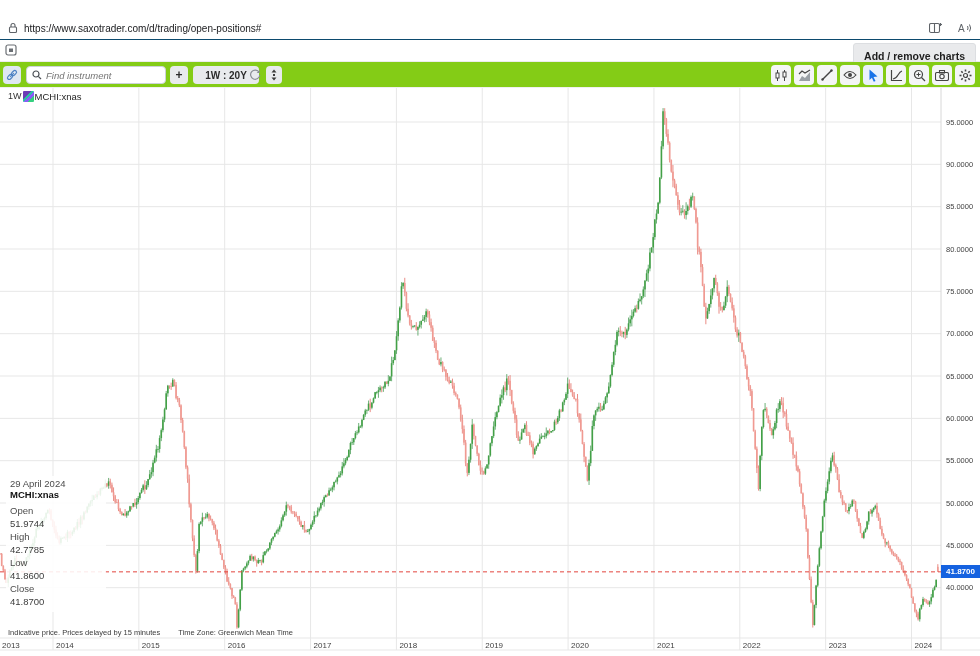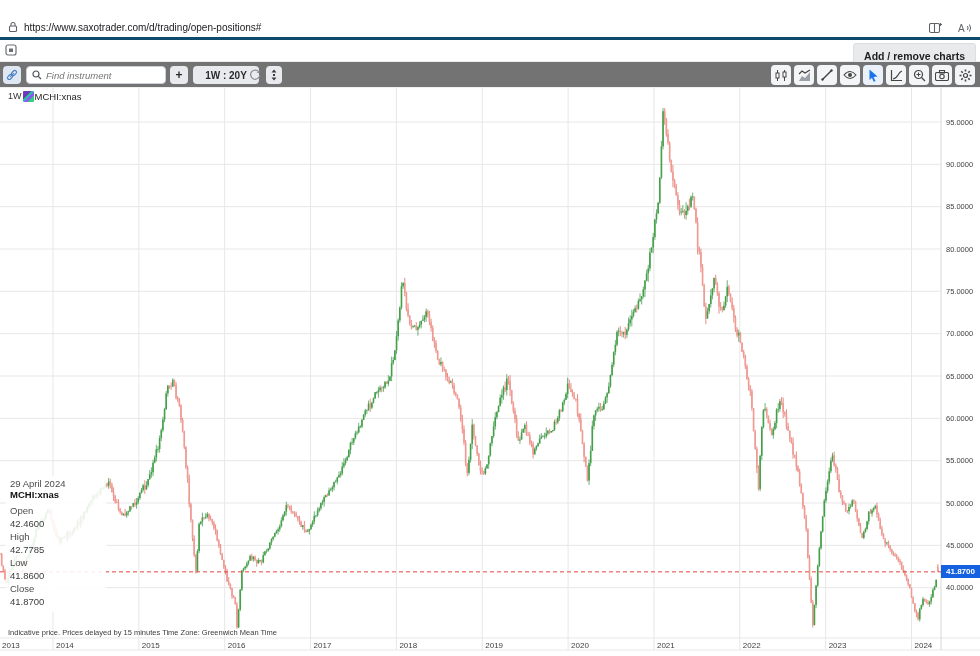--- a/index.html
+++ b/index.html
@@ -16,35 +16,35 @@
   .win-controls { position:absolute; right:0; top:0; height:18px; display:flex; }
   .win-btn { width:30px; height:18px; display:flex; align-items:center; justify-content:center; }
   .glyph-min { width:8px; height:1px; background:#5f6368; }
   .glyph-max { width:7px; height:7px; border:1px solid #5f6368; border-radius:1px; }
   .glyph-close { position:relative; width:9px; height:9px; }
   .glyph-close:before,.glyph-close:after { content:""; position:absolute; left:4px; top:0;
     width:1px; height:9px; background:#5f6368; }
   .glyph-close:before { transform:rotate(45deg); } .glyph-close:after { transform:rotate(-45deg); }
 
   .urlbar { position:absolute; top:18px; left:0; width:980px; height:22px; background:#fff;
-    border-bottom:3px solid #0c4a6e; display:flex; align-items:center; }
+    border-bottom:1px solid #0c4a6e; display:flex; align-items:center; }
   .url-text { font-size:10px; color:#202124; margin-left:6px; }
   .urlbar-icons { position:absolute; right:8px; top:0; height:22px; display:flex; align-items:center; gap:16px; }
 
   
   .appheader { position:absolute; top:40px; left:0; width:980px; height:22px; background:#fff;
     border-bottom:1px solid #ececec; }
   .platform-btn { position:absolute; left:4px; top:3px; width:14px; height:14px; display:flex;
     align-items:center; justify-content:center; }
   .addremove-btn { position:absolute; right:4px; top:3px; height:16px; padding:12px 10px;
     background:#e9eaec; border:1px solid #dcdee1; border-radius:3px; font-size:10.5px;
     font-weight:bold; color:#1f1f1f; display:flex; align-items:center; }
 
   
-  .charttoolbar { position:absolute; top:62px; left:0; width:980px; height:26px; background:#737373;
+  .charttoolbar { position:absolute; top:62px; left:0; width:980px; height:26px; background:#84cc16;
     border-bottom:1px solid #f0f0f0; }
   .link-btn { position:absolute; left:3px; top:4px; width:18px; height:18px; background:#dfe7f2;
     border-radius:4px; display:flex; align-items:center; justify-content:center; }
   .search-box { position:absolute; left:26px; top:4px; width:140px; height:18px; background:#fff;
     border:1px solid #ccd2d8; border-radius:4px; display:flex; align-items:center; padding:0 5px; }
   .search-box input { border:none; outline:none; width:110px; font-size:9.5px; font-style:italic;
     color:#7a7f85; background:transparent; font-family:"Liberation Sans", sans-serif; }
   .tb-btn { position:absolute; top:4px; height:18px; background:#e8eaed; border-radius:4px;
     display:flex; align-items:center; justify-content:center; color:#2b2b2b; }
   .btn-add { left:170px; width:18px; font-size:12px; font-weight:bold; }
@@ -70,21 +70,21 @@
   .tt-date { font-size:9.5px; color:#4c4c4c; }
   .tt-symbol { font-size:9.5px; font-weight:bold; color:#111; margin-bottom:4px; }
   .tt-row { display:flex; justify-content:space-between; font-size:9.5px; color:#4c4c4c; line-height:13px;flex-direction:column; }
   .tt-row .v { color:#3c3c3c; }
 
   .price-badge { position:absolute; left:941px; width:39px; height:13px; background:#1562e0;
     color:#fff; font-size:8px; font-weight:bold; display:flex; align-items:center;
     justify-content:center; z-index:7; }
 
   .chart-footer { position:absolute; left:8px; top:540px; font-size:7.5px; color:#3c3c3c; z-index:5; }
-  .chart-footer span + span { }
+  .chart-footer span + span { margin-left:16px; }
 
   svg text { font-family:"Liberation Sans", sans-serif; }
 </style>
 </head>
 <body>
 
 <div class="window">
 
 
   <div class="urlbar">
@@ -1430,21 +1430,21 @@
       <span class="legend-interval">1W</span>
       <span class="legend-logo"></span>
       <span class="legend-symbol">MCHI:xnas</span>
     </div>
 
     <div class="tooltip">
       <div class="tt-date">29 April 2024</div>
       <div class="tt-symbol">MCHI:xnas</div>
       <div class="tt-row">
           <span>Open</span>
-          <span class="v">42.4600</span>
+          <span class="v">51.9744</span>
         </div>
       <div class="tt-row">
           <span>High</span>
           <span class="v">42.7785</span>
         </div>
       <div class="tt-row">
           <span>Low</span>
           <span class="v">41.8600</span>
         </div>
       <div class="tt-row">

